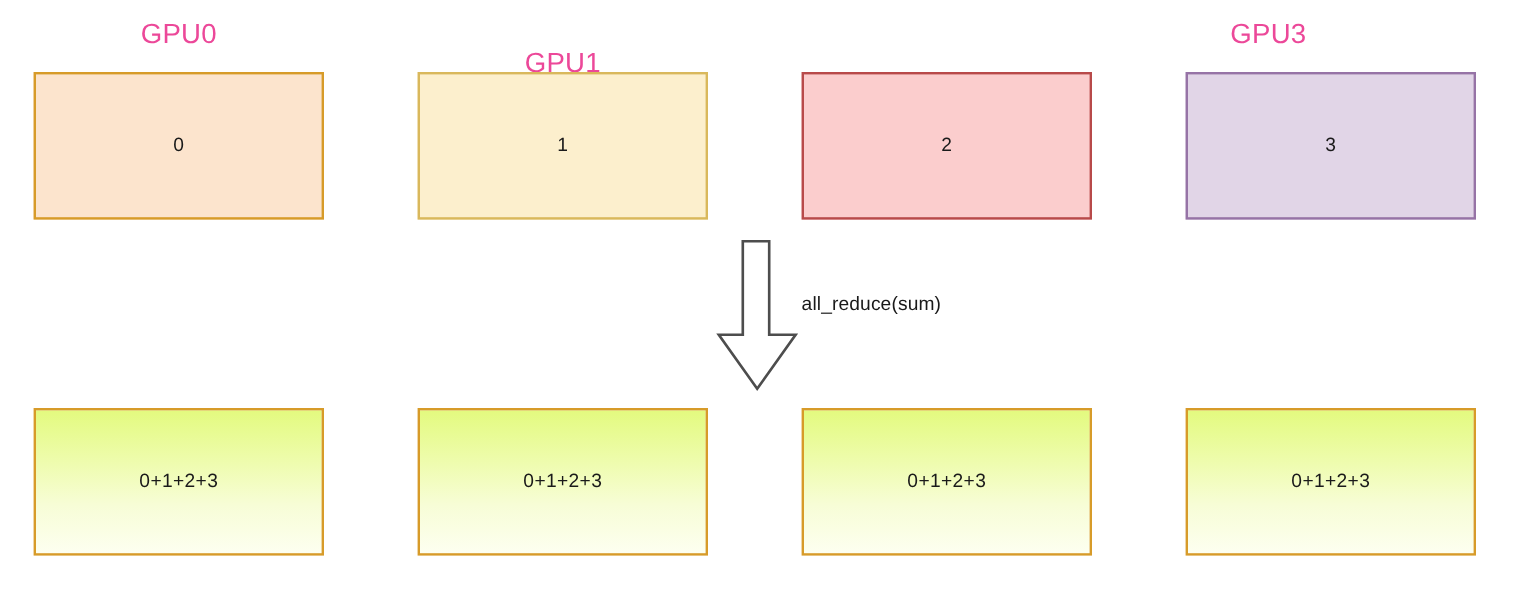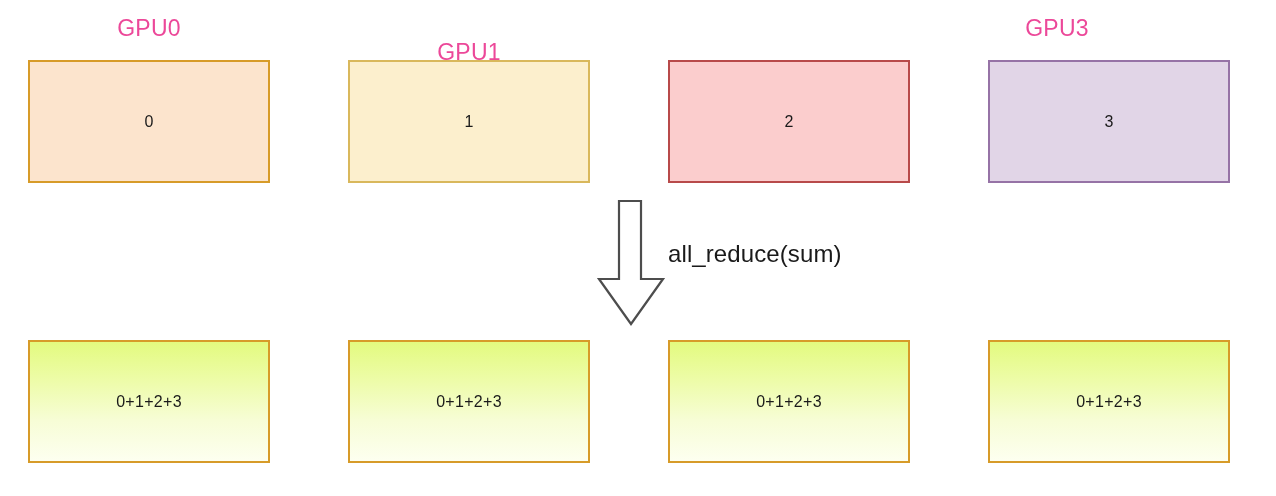--- a/index.html
+++ b/index.html
@@ -70,21 +70,21 @@
     position: absolute;
     left: 594px;
     top: 197px;
     width: 74px;
     height: 132px;
   }
   #arrow-wrap svg { display: block; }
 
   .op-label {
     position: absolute;
-    font-size: 24px;
+    font-size: 16px;
     line-height: 23px;
     color: #1a1a1a;
     letter-spacing: 0.1px;
     white-space: nowrap;
   }
 </style>
 </head>
 <body>
 
 <div id="canvas">

